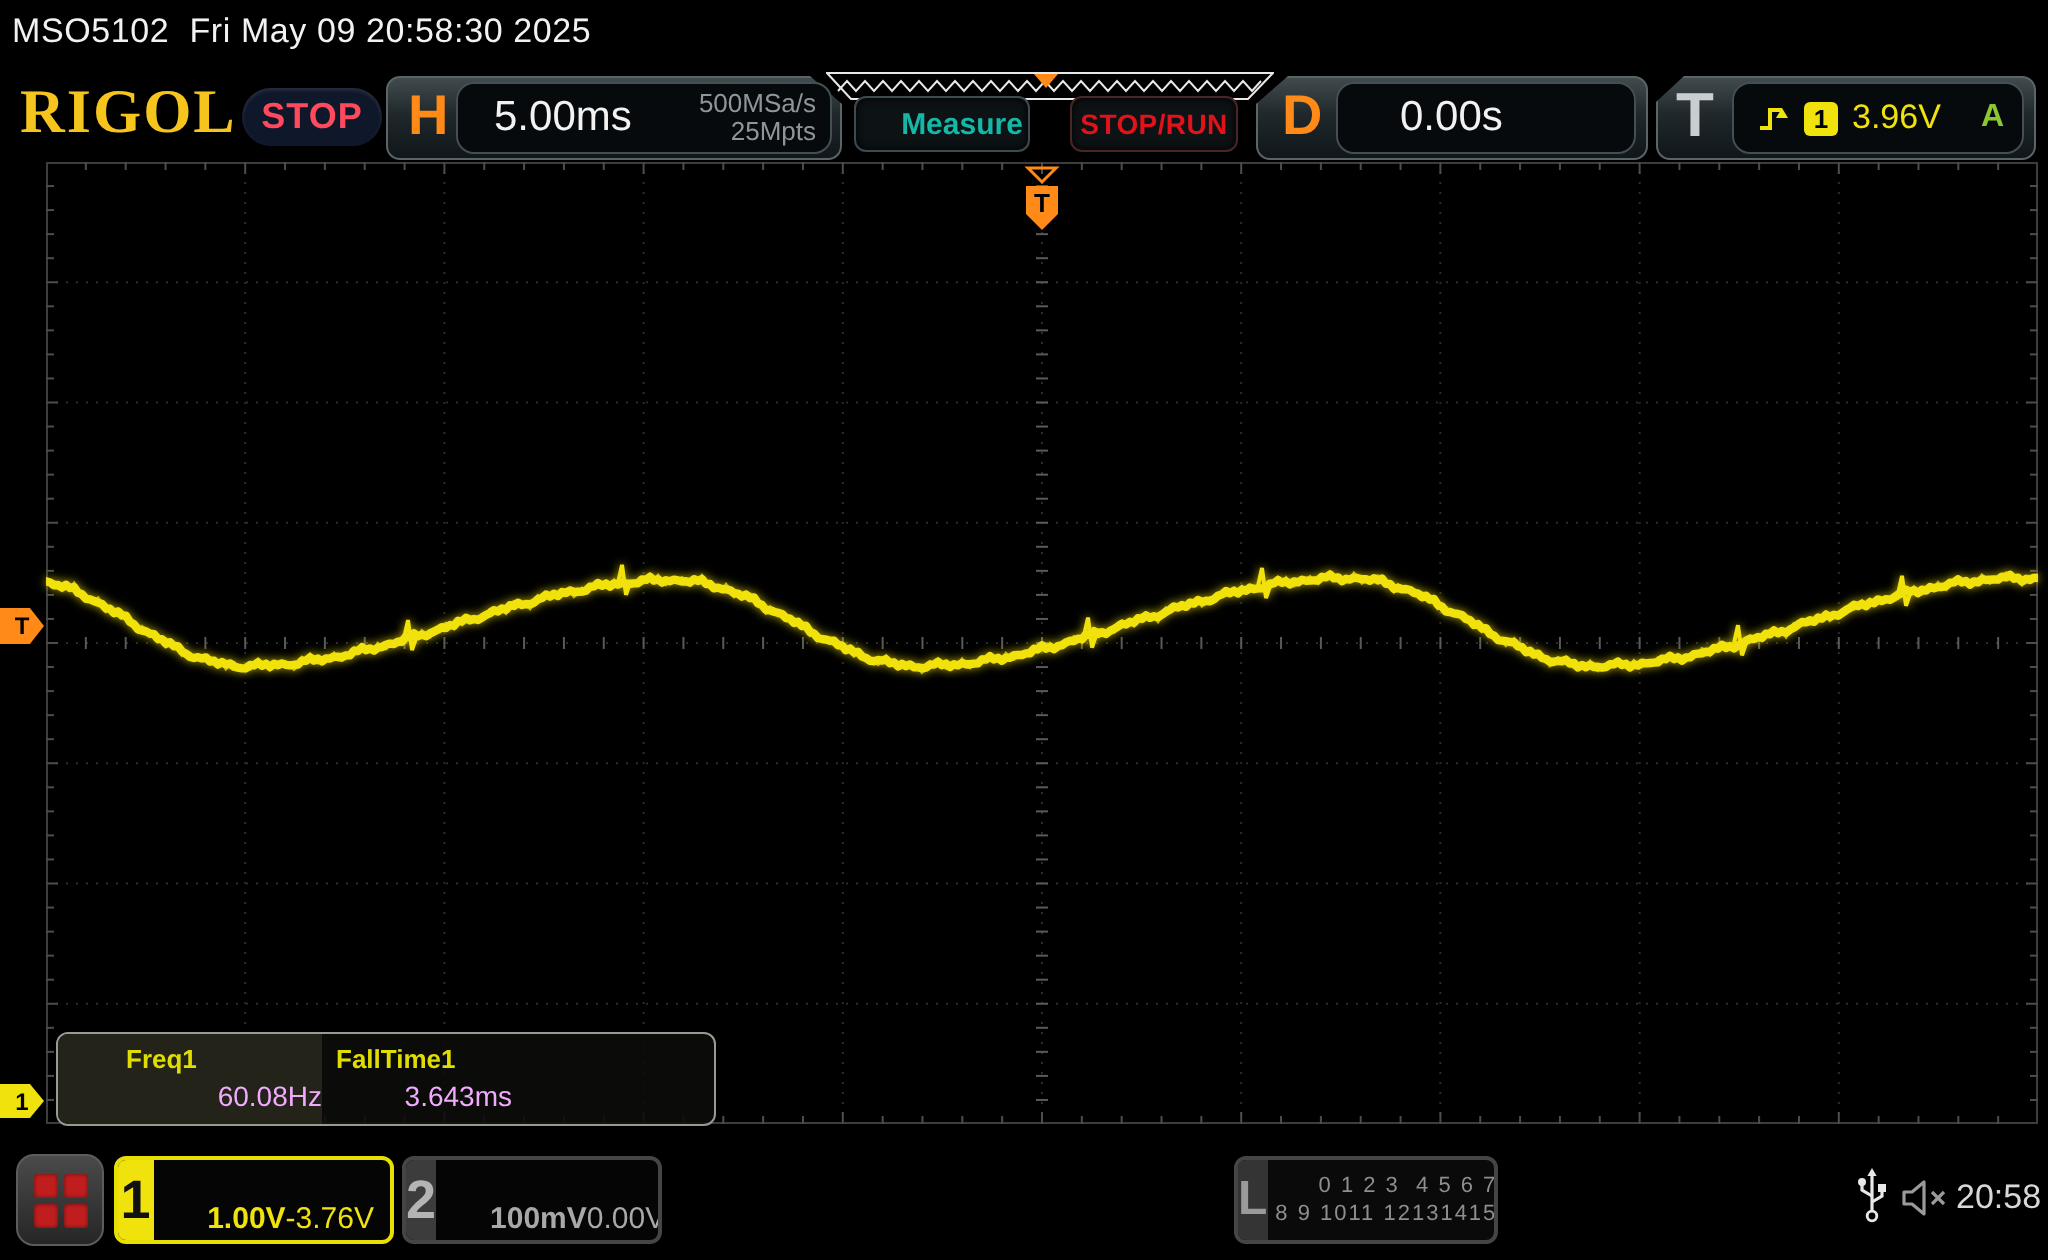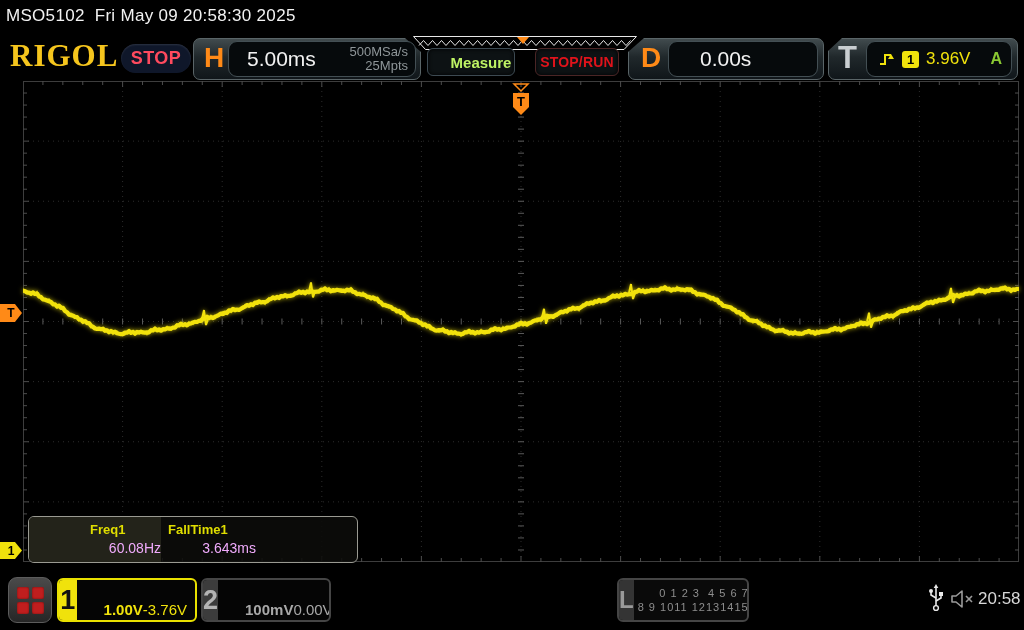--- a/index.html
+++ b/index.html
@@ -33,21 +33,21 @@
             padding:0 7px 0 18px; }
   #h-scale { color:#f2f2f2; font-size:21px; }
   .rate-stack { text-align:right; color:#8f9699; font-size:13px; line-height:14px; }
 
   #zigzag-strip { left:413px; top:36px; width:224px; height:14px; }
 
   .tool-btn { position:absolute; background:#0d1214; border:1px solid #3d4a52;
               border-radius:6px; display:flex; align-items:center; justify-content:center;
               box-shadow:inset 0 0 4px #000, 0 1px 1px #000; }
   #measure-btn { left:427px; top:48px; width:88px; height:28px; }
-  #measure-btn span { color:#bef264; font-weight:bold; font-size:15px;margin-left:20px; }
+  #measure-btn span { color:#14b8a6; font-weight:bold; font-size:15px;margin-left:20px; }
   #stoprun-btn { left:535px; top:48px; width:84px; height:28px; border-color:#4a2525; }
   #stoprun-btn span { color:#e0131b; font-weight:bold; font-size:14px; letter-spacing:.2px; }
 
   #d-panel { left:628px; top:38px; width:196px; height:42px;
              clip-path:polygon(16px 0, 196px 0, 196px 42px, 0 42px, 0 14px); }
   #d-letter { left:641px; top:42px; color:#ff8a17; }
   #d-pill { left:668px; top:41px; width:150px; height:36px; padding-left:31px; }
   #d-offset { color:#f2f2f2; font-size:21px; }
 
   #t-panel { left:828px; top:38px; width:190px; height:42px;
@@ -68,21 +68,21 @@
                  justify-content:center; color:#000; font-weight:bold; font-size:12px;
                  clip-path:polygon(0 0, 68% 0, 100% 50%, 68% 100%, 0 100%); }
   #trig-marker-left { top:304px; height:18px; background:#ff8a17; }
   #ch1-marker-left  { top:542px; height:17px; background:#f0e20c; }
 
   
   #meas-panel { left:28px; top:516px; width:330px; height:47px;
                 background:rgba(12,12,10,.88); border:1px solid #9a9a92; border-radius:6px;
                 display:grid; grid-template-columns:132px 95px 1fr; overflow:hidden; }
   .meas-col { padding:5px 0 0 7px; }
-  .meas-col.first { background:#23231a; padding-left:61px; }
+  .meas-col.first { background:#23231a; padding-left:34px; }
   .meas-label { color:#e0de00; font-size:13px; font-weight:bold; }
   .meas-value { color:#f0abfc; font-size:14px; margin-top:3px;text-align:right; }
 
   
   #grid-btn { left:8px; top:577px; width:44px; height:46px; border-radius:9px;
               background:linear-gradient(#4a4a4a,#262626); border:1px solid #5c5c5c;
               display:flex; align-items:center; justify-content:center; }
   #grid-btn .sq { display:grid; grid-template-columns:12px 12px; grid-template-rows:12px 12px;
                   gap:3px; }
   #grid-btn .sq i { background:#c01e1e; border-radius:2px; box-shadow:inset 0 0 2px #601010; }

